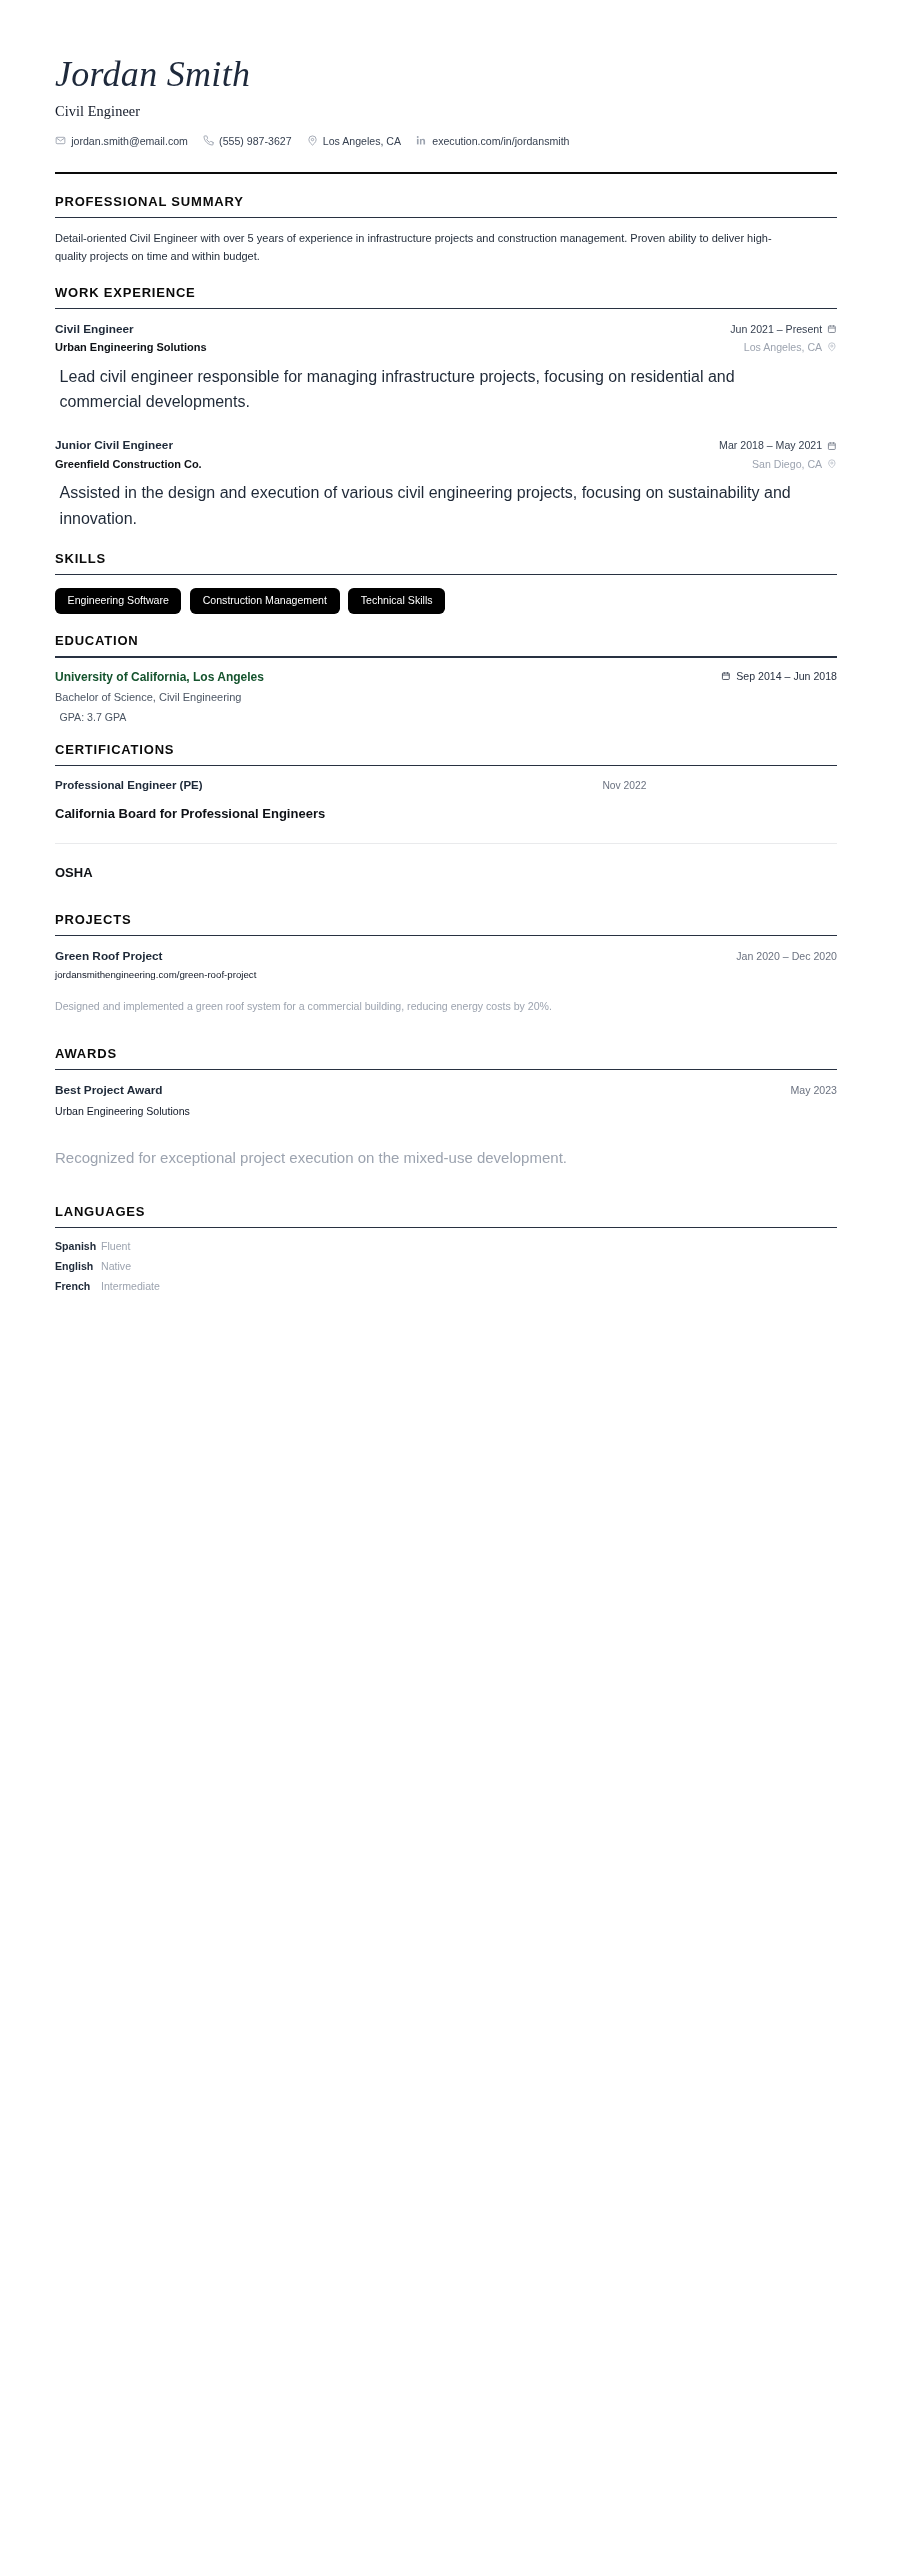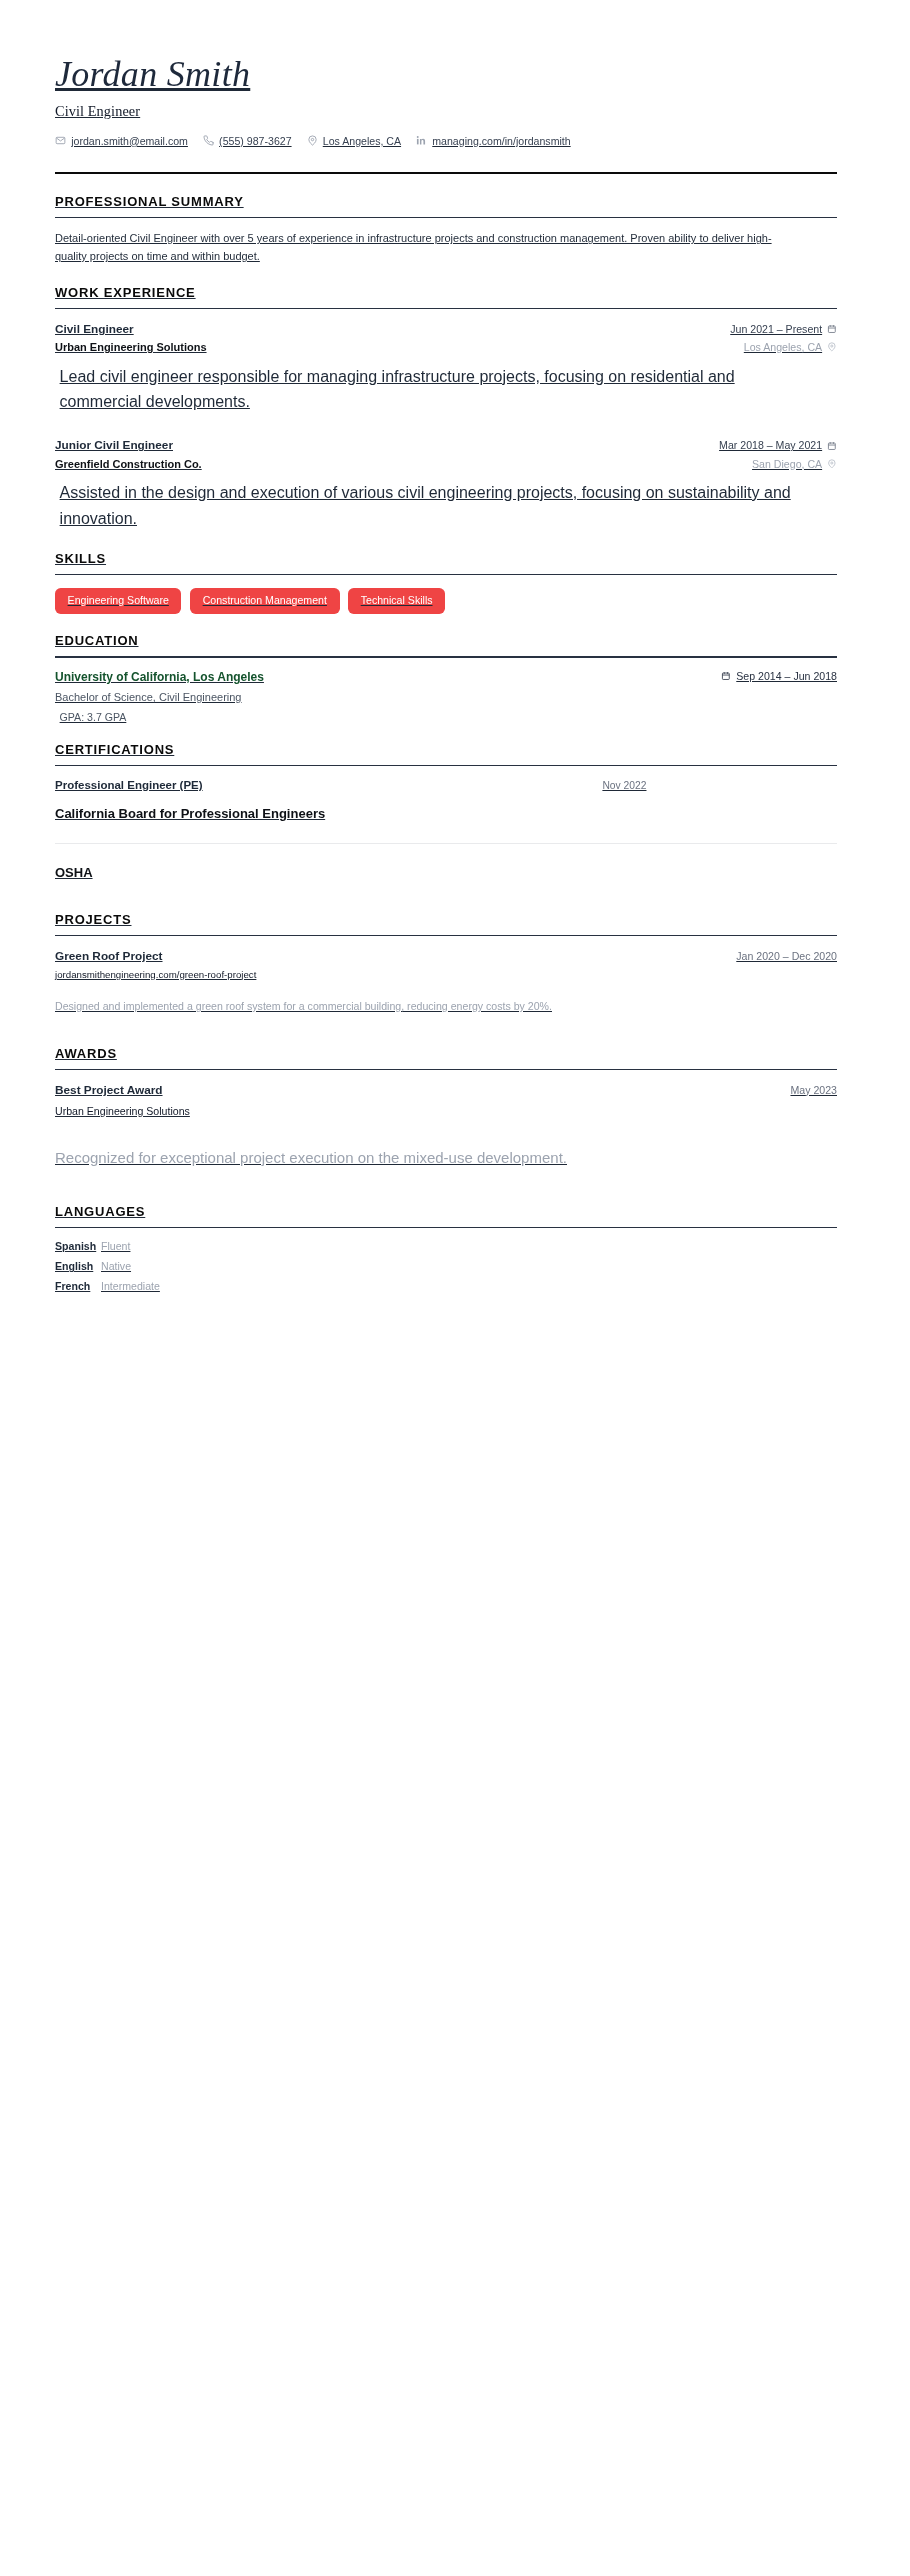--- a/index.html
+++ b/index.html
@@ -12,21 +12,20 @@
     width: 911px;
     min-height: 2576px;
     font-family: "Liberation Sans", sans-serif;
     color: #1f2937;
     -webkit-font-smoothing: antialiased;
   }
 
   .page {
     width: 863px;
     padding: 55px 73px 0 55px;
-    text-decoration: underline;
   }
 
   .sheet { width: 782px; }
 
   
   .header { padding-bottom: 5.7px; }
 
   .full-name {
     font-family: "Liberation Serif", serif;
     font-style: italic;
@@ -167,21 +166,21 @@
   }
 
   
   .skill-pills {
     display: flex;
     flex-wrap: wrap;
     gap: 8.6px;
   }
 
   .pill {
-    background: #ef4444;
+    background: #000000;
     color: #ffffff;
     font-size: 10.6px;
     border-radius: 5.7px;
     padding: 7.5px 12.6px;
     line-height: 1.05;
     white-space: nowrap;
   }
 
   
   .edu-date {
@@ -375,21 +374,21 @@
       </div>
 
       <div class="contact-item">
         <span class="ico">
           <svg width="11" height="11" viewBox="0 0 24 24" fill="currentColor">
             <rect x="2" y="8.5" width="3.6" height="12"></rect>
             <circle cx="3.8" cy="4.4" r="2.1"></circle>
             <path d="M8.6 8.5h3.45v1.65h.05c.48-.88 1.65-1.8 3.4-1.8 3.63 0 4.3 2.3 4.3 5.3v6.85h-3.6v-6.07c0-1.45-.03-3.31-2.05-3.31-2.05 0-2.37 1.57-2.37 3.2v6.18H8.6z"></path>
           </svg>
         </span>
-        <span>managing.com/in/jordansmith</span>
+        <span>execution.com/in/jordansmith</span>
       </div>
 
     </div>
   </div>
 
   <div class="section">
     <div class="rule-thick"></div>
     <div class="section-title">PROFESSIONAL SUMMARY</div>
     <div class="rule-thin"></div>
     <div class="section-body">

